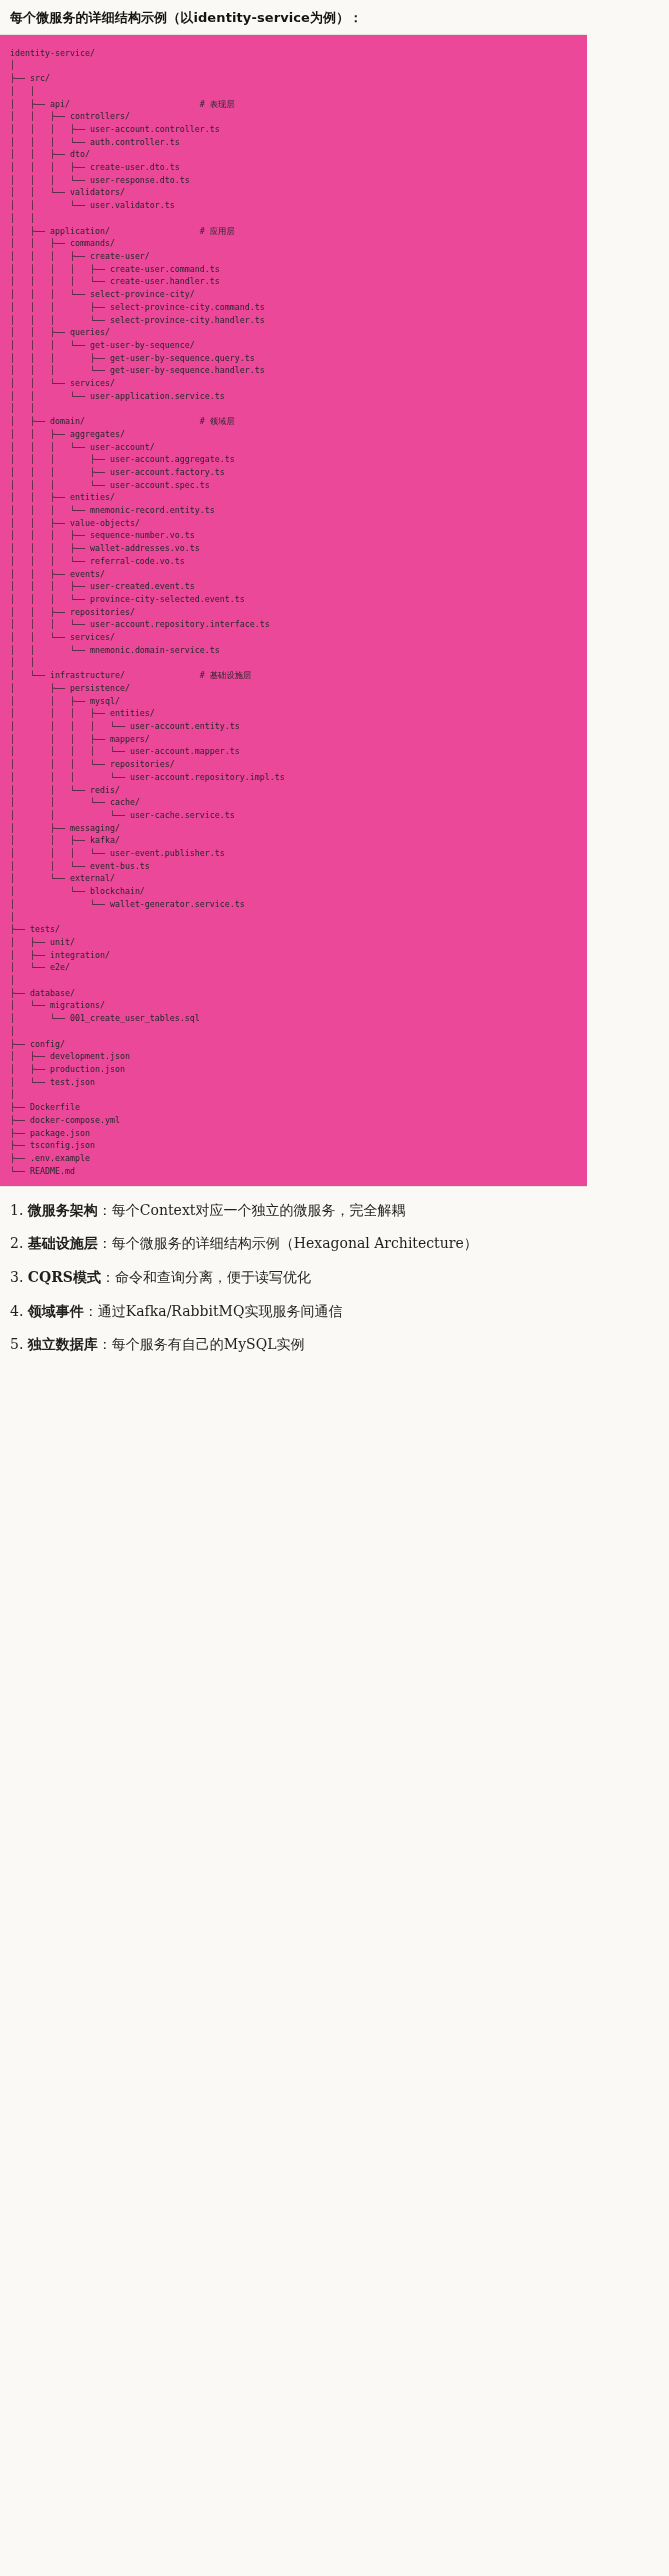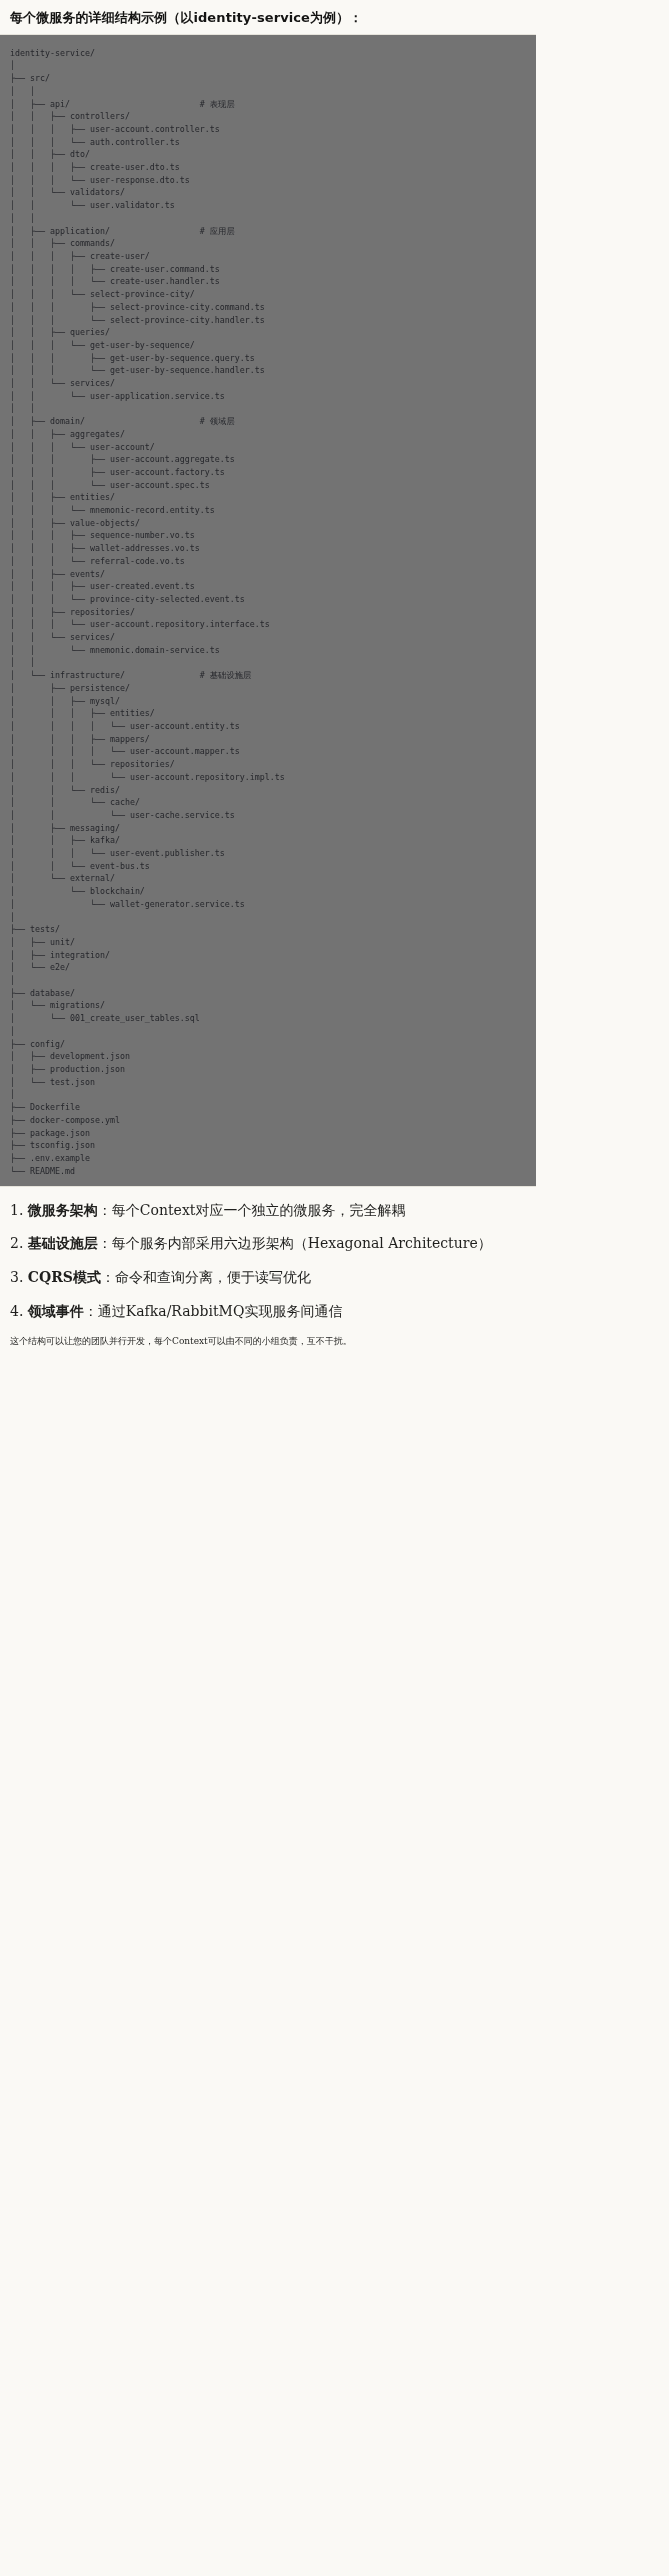--- a/index.html
+++ b/index.html
@@ -7,21 +7,21 @@
     padding: 0;
     background: #faf9f5;
   }
   body {
     width: 669px;
     font-family: "Liberation Sans", sans-serif;
     color: #1a1a18;
     -webkit-font-smoothing: antialiased;
   }
   .page {
-    width: 536px;
+    width: 587px;
     box-sizing: border-box;
     background: #faf9f5;
   }
 
   
   .doc-header {
     box-sizing: border-box;
     padding: 8.8px 10px 8.1px 10px;
     border-bottom: 0.6px solid #e6e4dc;
     background: #faf9f5;
@@ -34,21 +34,21 @@
     font-weight: bold;
     letter-spacing: 0.1px;
     color: #141413;
   }
 
   
   .tree-block {
     box-sizing: border-box;
     padding: 11.3px 10px 8.8px 10px;
     border-bottom: 0.6px solid #e6e4dc;
-    background: #737373;
+    background: #ec4899;
   }
   pre.tree {
     margin: 0;
     font-family: "DejaVu Sans Mono", "Liberation Mono", monospace;
     font-size: 8.3px;
     line-height: 12.7px;
     color: #25262b;
     white-space: pre;
     tab-size: 4;
     letter-spacing: 0px;
@@ -193,21 +193,21 @@
 ├── docker-compose.yml
 ├── package.json
 ├── tsconfig.json
 ├── .env.example
 └── README.md</pre>
   </section>
 
   <section class="keypoints">
     <ol class="kp-list">
         <li><span class="num">1.</span> <span class="kp-term">微服务架构</span><span>：</span><span>每个Context对应一个独立的微服务，完全解耦</span></li>
-        <li><span class="num">2.</span> <span class="kp-term">基础设施层</span><span>：</span><span>每个服务内部采用六边形架构（Hexagonal Architecture）</span></li>
+        <li><span class="num">2.</span> <span class="kp-term">基础设施层</span><span>：</span><span>每个微服务的详细结构示例（Hexagonal Architecture）</span></li>
         <li><span class="num">3.</span> <span class="kp-term">CQRS模式</span><span>：</span><span>命令和查询分离，便于读写优化</span></li>
         <li><span class="num">4.</span> <span class="kp-term">领域事件</span><span>：</span><span>通过Kafka/RabbitMQ实现服务间通信</span></li>
+        <li><span class="num">5.</span> <span class="kp-term">独立数据库</span><span>：</span><span>每个服务有自己的MySQL实例</span></li>
       </ol>
-    <p class="kp-footer">这个结构可以让您的团队并行开发，每个Context可以由不同的小组负责，互不干扰。</p>
   </section>
 
 </div>
 
 
 </body></html>

